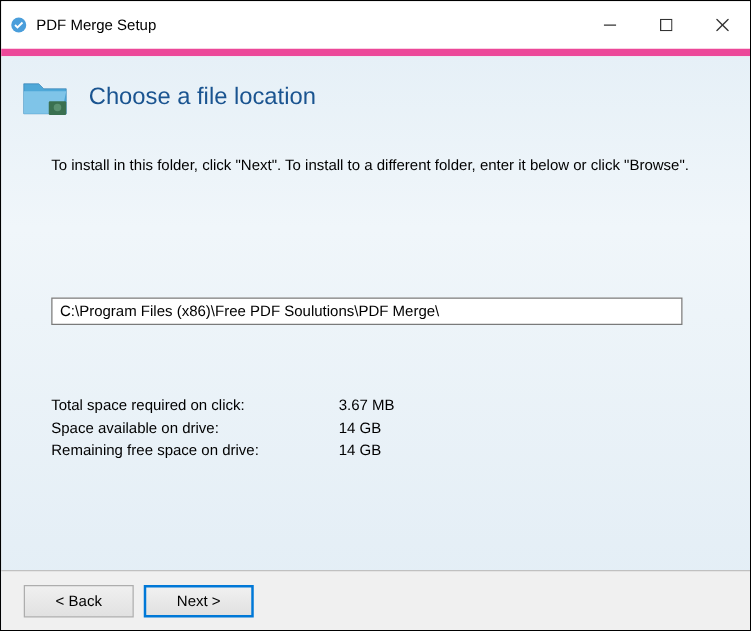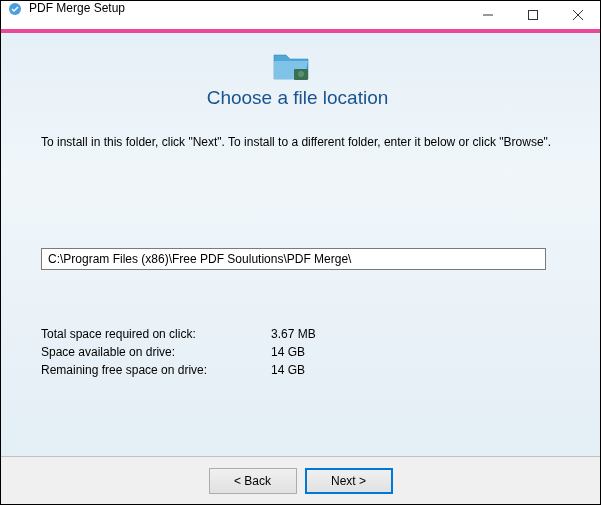--- a/index.html
+++ b/index.html
@@ -1,37 +1,37 @@
 <!DOCTYPE html>
 <html><head>
 <meta charset="utf-8">
 <style>
 * { box-sizing: border-box; margin: 0; padding: 0; }
 body { font-family: "Segoe UI", Tahoma, sans-serif; background: #fff; width: 601px; height: 505px; overflow: hidden; }
 .window { width: 601px; height: 505px; border: 1px solid #000; background: #fff; display: flex; flex-direction: column; }
-.titlebar { height: 32px; background: #fff; display: flex; align-items: flex-start; padding: 0 0 0 6px; border-bottom: 4px solid #ec4899; }
+.titlebar { height: 44px; background: #fff; display: flex; align-items: center; padding: 0 0 0 6px; border-bottom: 6px solid #ec4899; }
 .titlebar-icon { width: 16px; height: 16px; margin-right: 6px; display: flex; align-items: center; justify-content: center; }
 .titlebar-title { font-size: 12px; color: #000; flex: 1; }
 .titlebar-controls { display: flex; height: 100%; }
 .titlebar-btn { width: 45px; height: 100%; display: flex; align-items: center; justify-content: center; color: #555; font-size: 13px; }
 .titlebar-btn svg { width: 10px; height: 10px; }
 .content { flex: 1; background: linear-gradient(to bottom, #e6f0f7 0%, #f0f6fa 30%, #e2edf5 100%); display: flex; flex-direction: column; }
-.header { display: flex; align-items: center; padding: 12px 20px 16px 14px; flex-direction: column; }
+.header { display: flex; align-items: center; padding: 12px 20px 16px 14px; }
 .header-icon { width: 42px; height: 42px; margin-right: 14px; }
 .header-title { font-size: 19px; color: #1a5490; font-weight: 400; }
 .body { padding: 10px 40px 20px 40px; flex: 1; font-size: 12px; color: #000; }
 .instruction { margin-bottom: 99px; font-size: 12px; }
 .path-row { display: flex; align-items: center; margin-bottom: 55px; }
 .path-input { flex: 1; height: 22px; border: 1px solid #7a7a7a; background: #fff; padding: 0 6px; font-size: 12px; font-family: inherit; margin-right: 14px; }
 .browse-btn { width: 90px; height: 25px; border: 1px solid #adadad; background: linear-gradient(to bottom, #f0f0f0, #e1e1e1); font-size: 12px; font-family: inherit; cursor: pointer; }
 .space-info { font-size: 12px; line-height: 1.5; }
 .space-row { display: flex; }
 .space-label { width: 230px; }
 .space-value { }
-.footer { height: 48px; border-top: 1px solid #c0c0c0; background: #f0f0f0; display: flex; align-items: center; justify-content: center; padding: 0 18px; gap: 8px; }
+.footer { height: 48px; border-top: 1px solid #c0c0c0; background: #f0f0f0; display: flex; align-items: center; justify-content: flex-start; padding: 0 18px; gap: 8px; }
 .nav-btn { width: 88px; height: 26px; border: 1px solid #adadad; background: linear-gradient(to bottom, #f0f0f0, #e1e1e1); font-size: 12px; font-family: inherit; cursor: pointer; }
 .nav-btn.primary { border: 2px solid #0078d7; }
 </style>
 </head>
 <body>
 
 <div class="window">
   <div class="titlebar">
     <span class="titlebar-icon">
       <svg viewBox="0 0 16 16">

